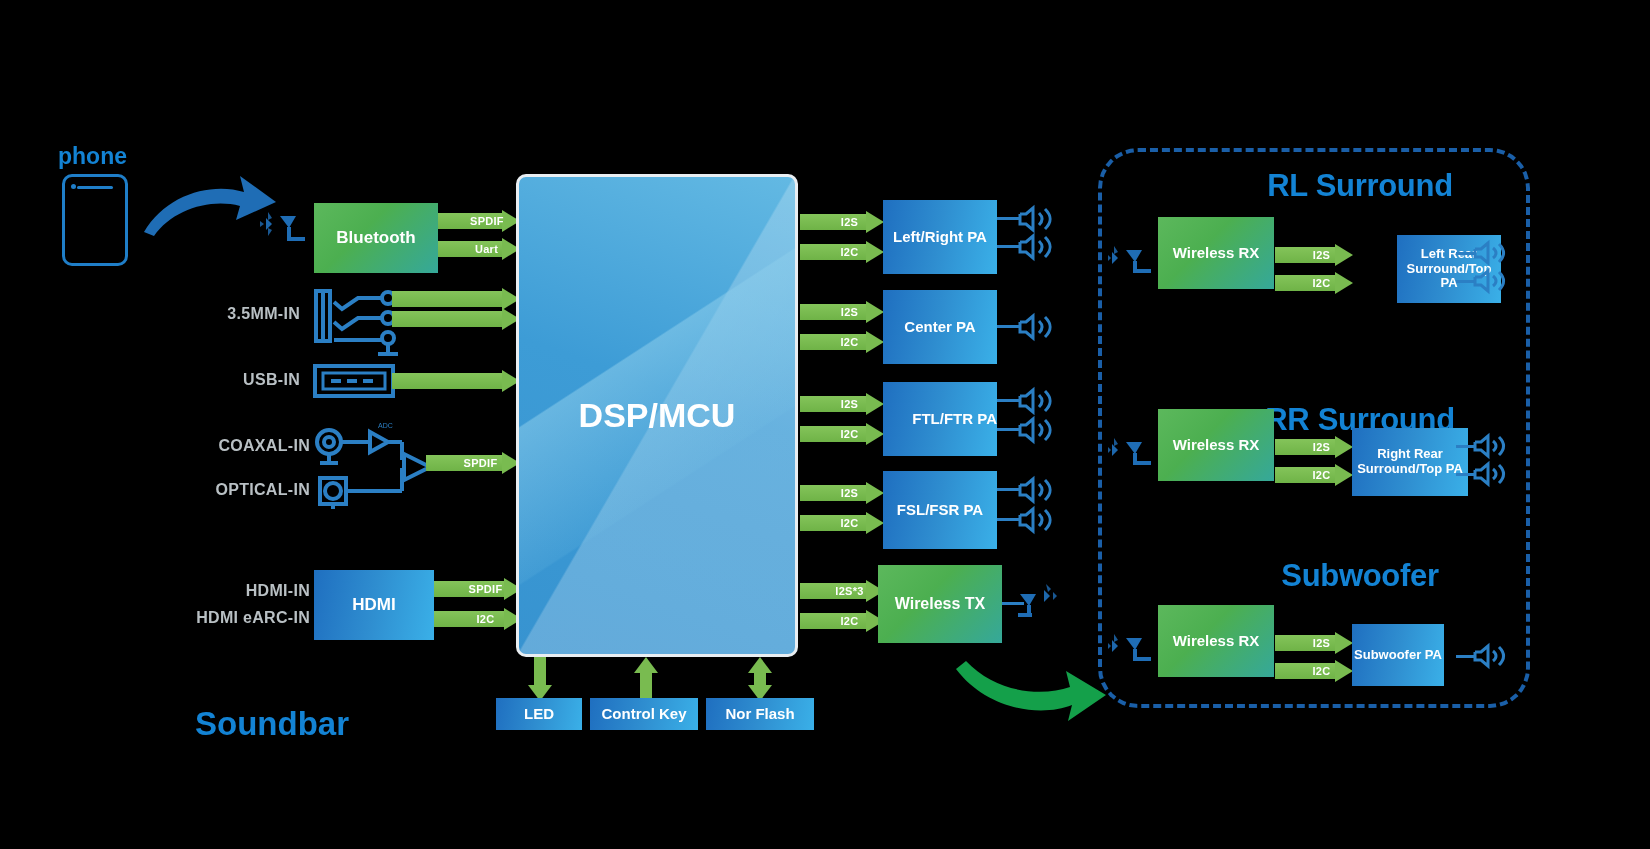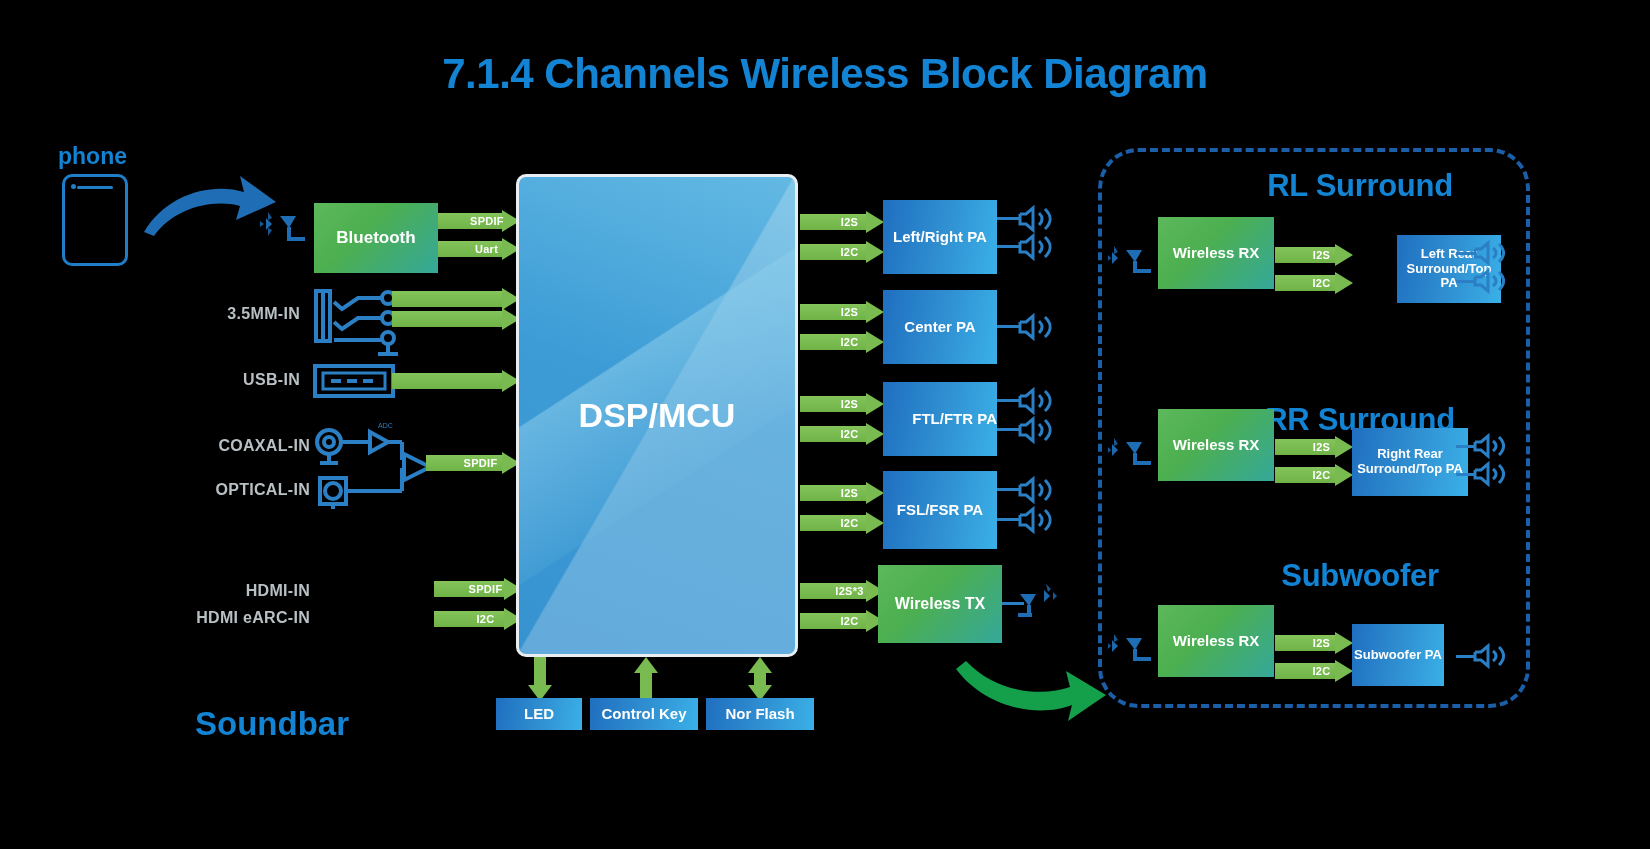--- a/index.html
+++ b/index.html
@@ -150,21 +150,20 @@
   
   .bline { position: absolute; background: #2b7fc4; }
 
   svg.icon { display: block; overflow: visible; }
 </style>
 </head>
 <body>
 
 <div id="stage">
 
-  <div class="abs title">7.1.4 Channels Wireless Block Diagram</div>
 
   <div class="abs phone-label" style="left:58px; top:143px;">phone</div>
   <div class="abs phone-body" style="left:62px; top:174px; width:66px; height:92px;">
     <span class="pline"></span>
     <span class="pdot"></span>
   </div>
 
   <div class="abs" style="left:140px; top:168px; width:140px; height:70px;">
     <svg class="icon" width="140" height="70" viewBox="0 0 140 70">
       <path d="M4,64 C26,26 72,14 104,24 L100,8 L136,34 L96,52 L100,38 C70,30 32,42 14,68 Z" fill="#1f6db5"></path>
@@ -267,20 +266,23 @@
     </svg>
   </div>
   <div class="garrow" style="left:426px; top:452px; width:94px;">
     <div class="shaft"></div>
       <div class="head"></div>
     <div class="lbl">SPDIF</div>
   </div>
 
   <div class="abs inlabel" style="left:130px; top:582px; width:180px;">HDMI-IN</div>
   <div class="abs inlabel" style="left:130px; top:609px; width:180px;">HDMI eARC-IN</div>
+  <div class="abs blk blk-blue" style="left:314px; top:570px; width:120px; height:70px; font-size:17px;">
+    <span>HDMI</span>
+  </div>
   <div class="garrow" style="left:434px; top:578px; width:88px;">
     <div class="shaft"></div>
       <div class="head"></div>
     <div class="lbl">SPDIF</div>
   </div>
   <div class="garrow" style="left:434px; top:608px; width:88px;">
     <div class="shaft"></div>
       <div class="head"></div>
     <div class="lbl">I2C</div>
   </div>

